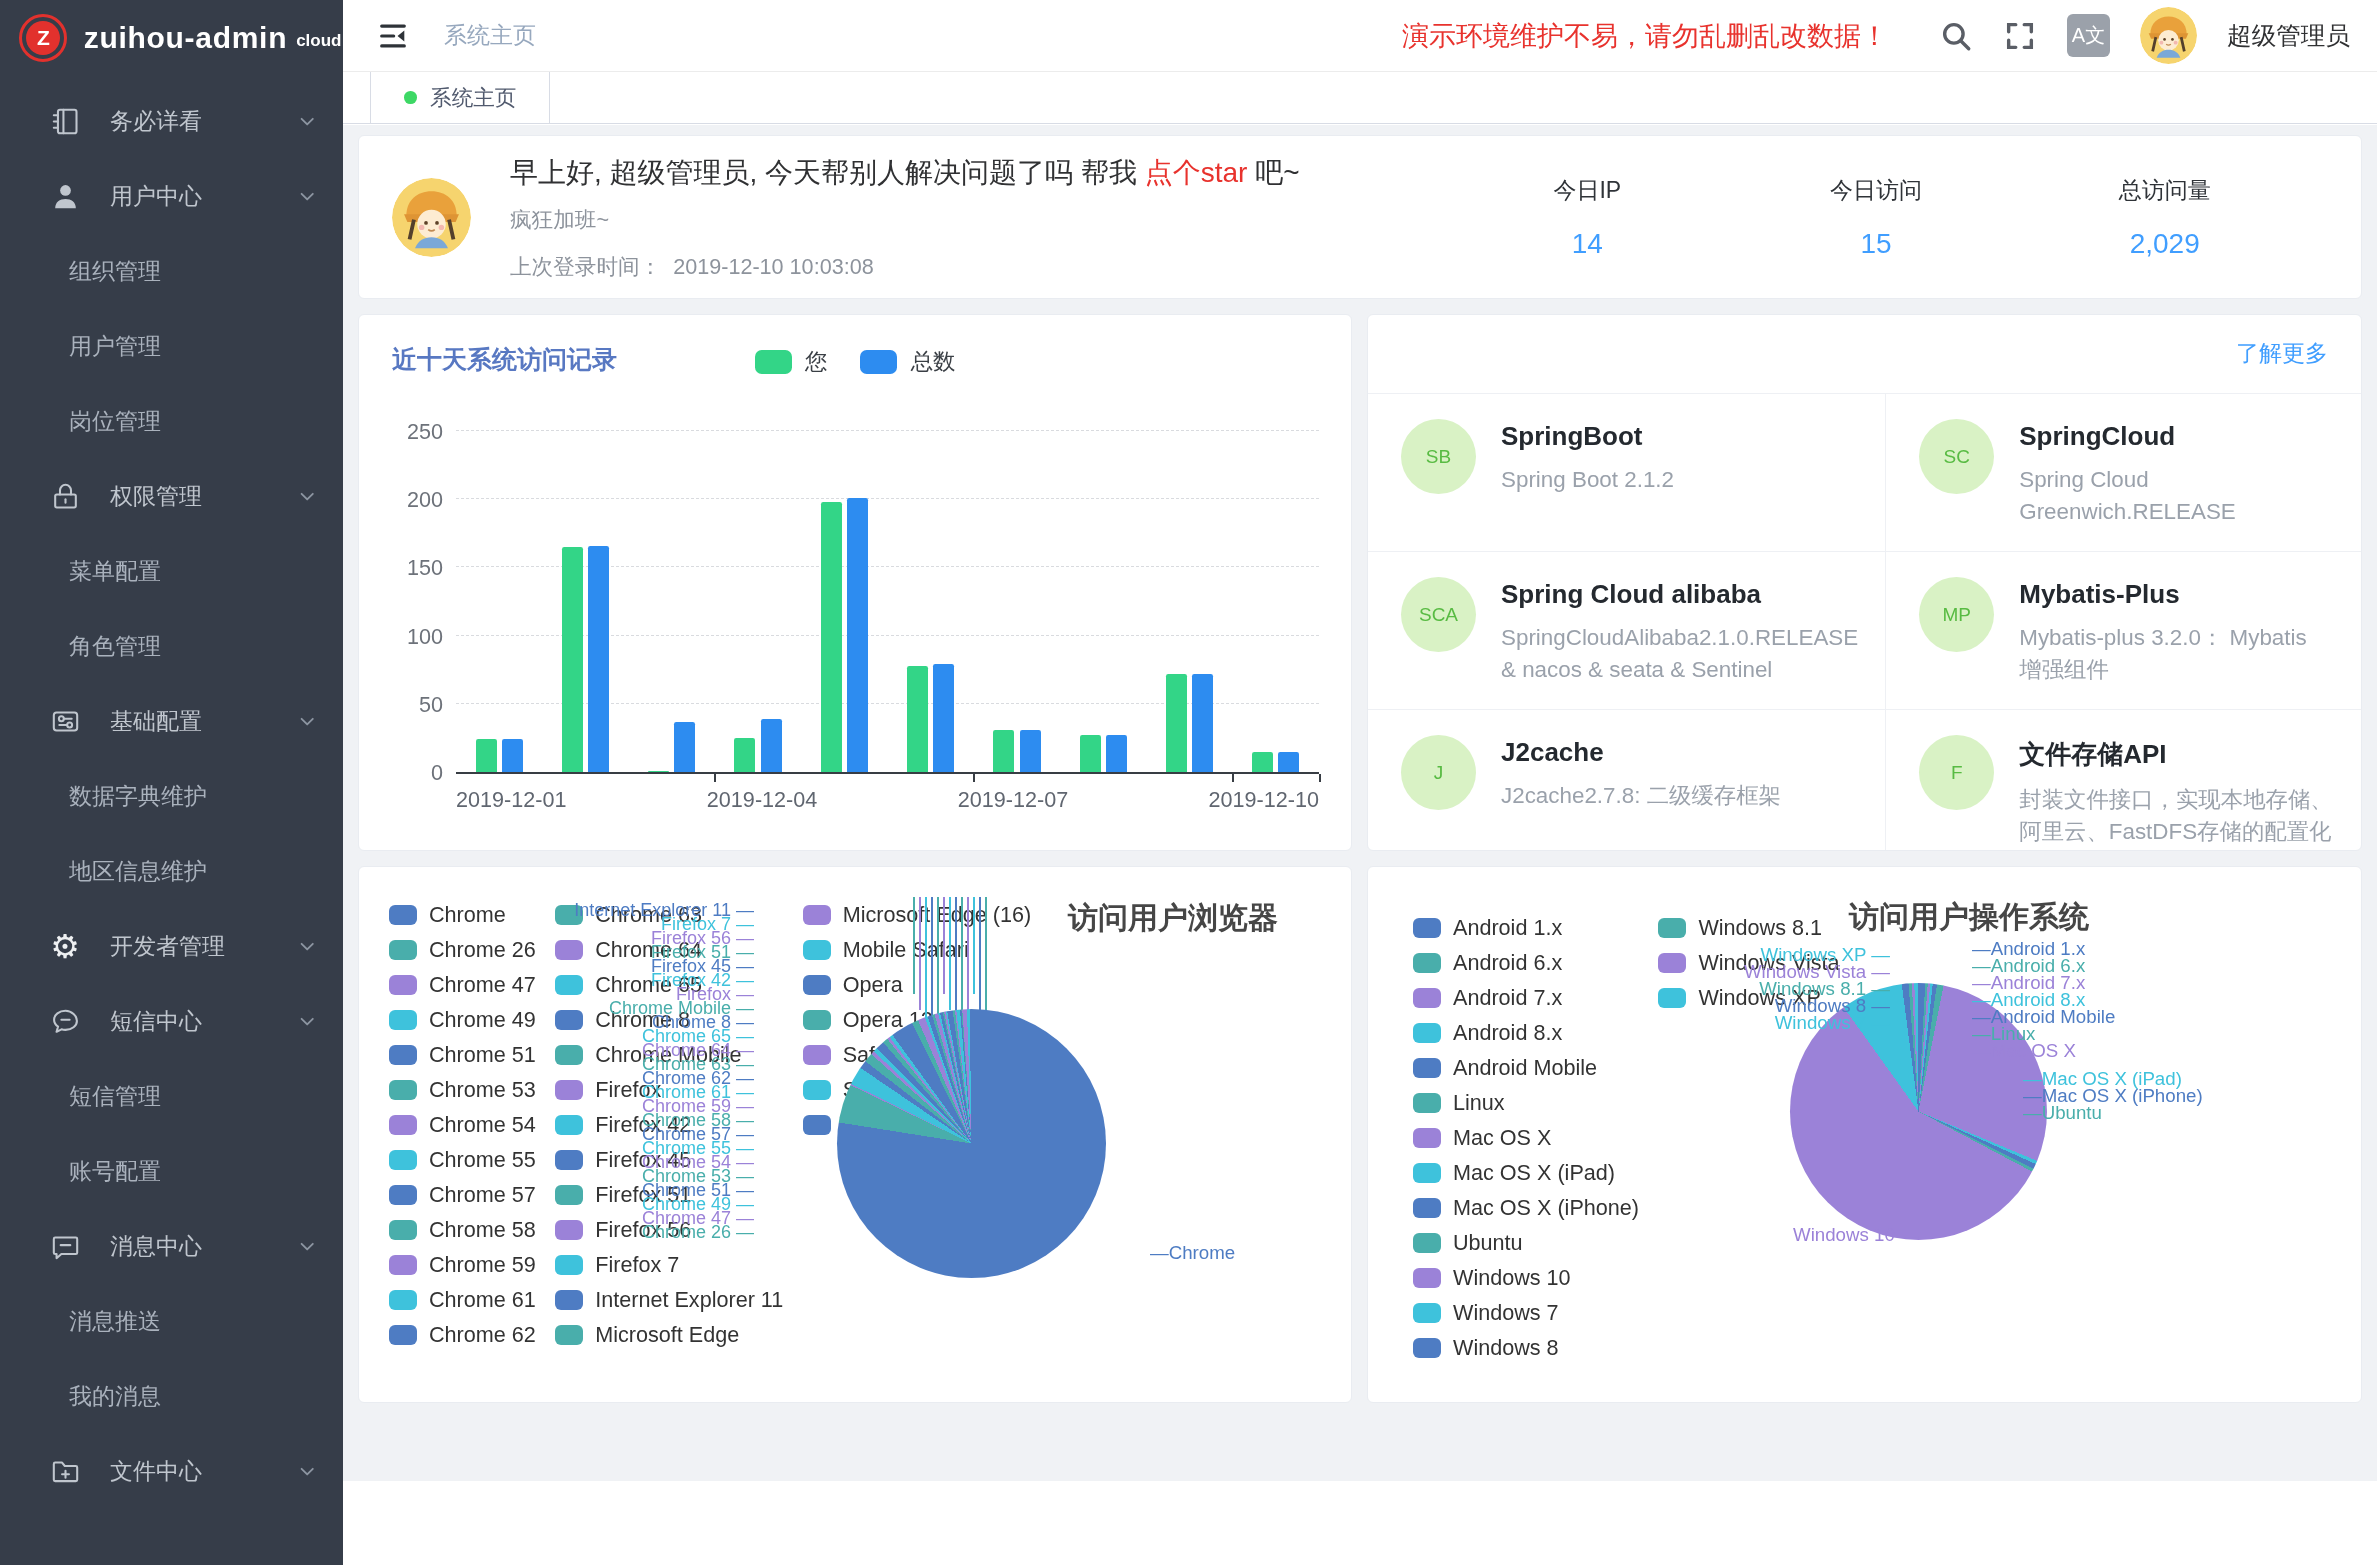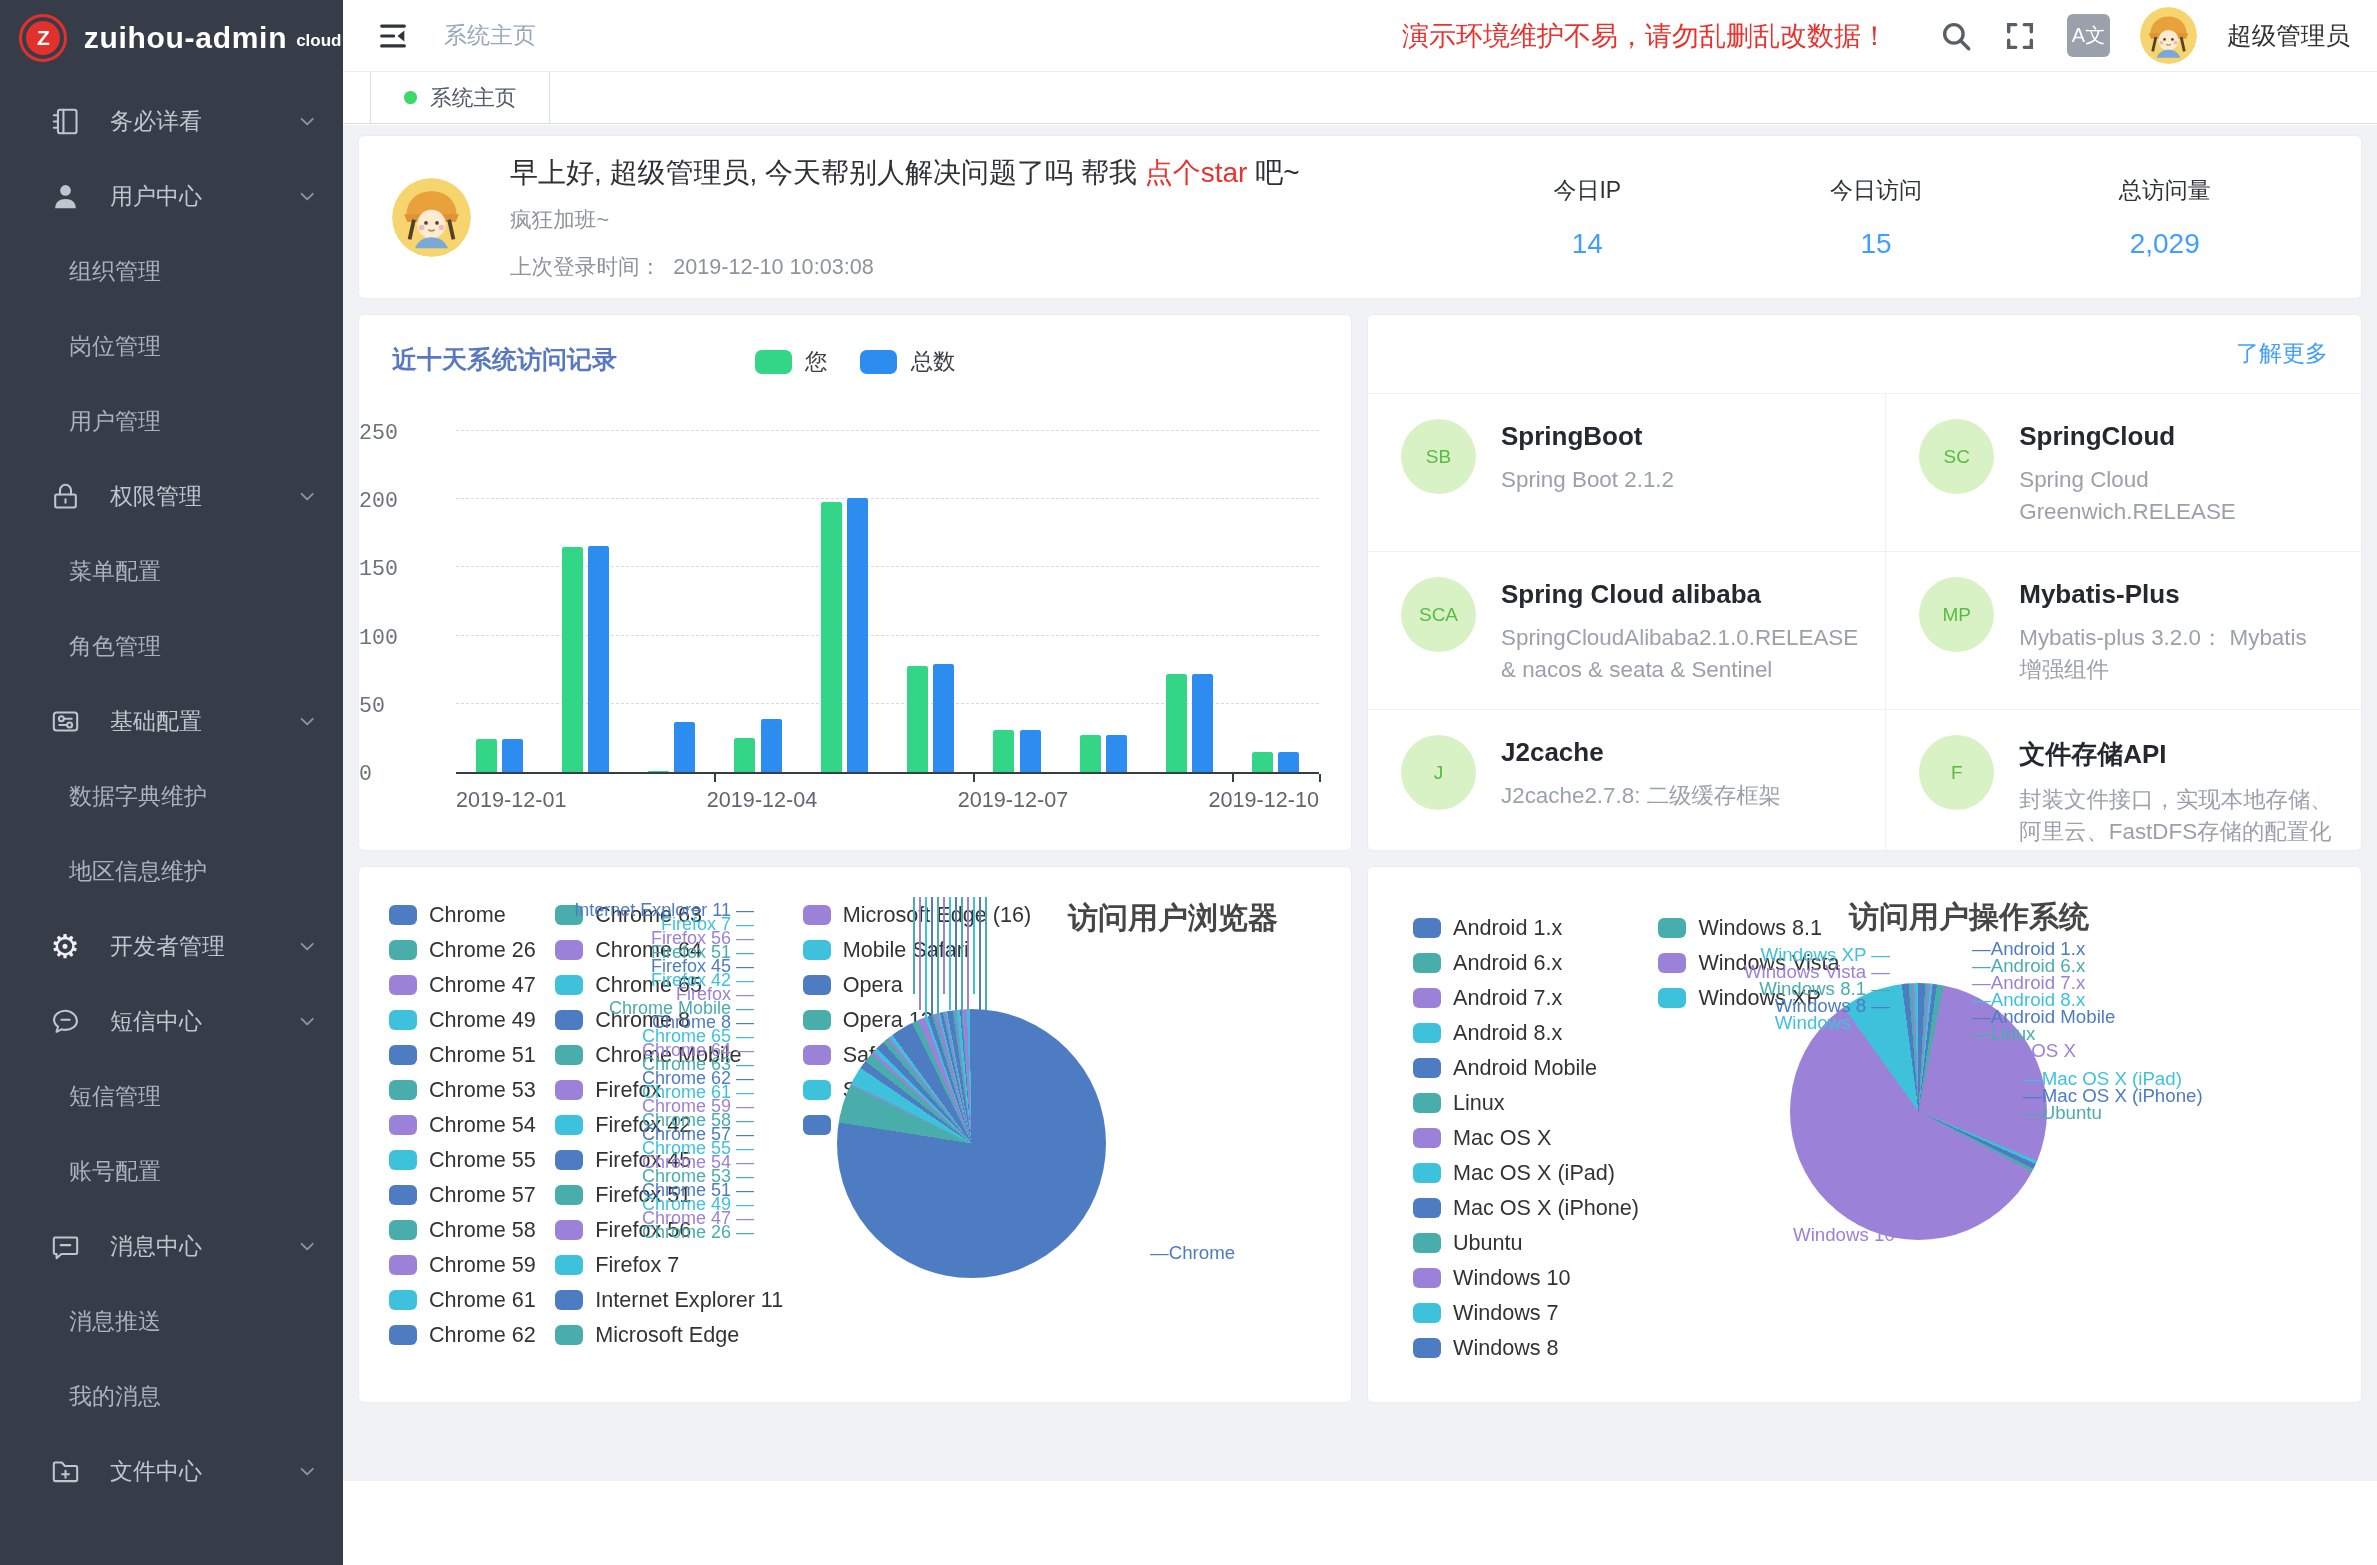--- a/index.html
+++ b/index.html
@@ -69,21 +69,21 @@
   .vlegend { position:absolute; top:31px; left:0; width:100%; display:flex; justify-content:center; gap:33px; }
   .vlegend-item { display:flex; align-items:center; gap:13.4px; font-size:22.4px; color:#3a3f45; cursor:pointer; }
   .vlegend-swatch { width:37px; height:24px; border-radius:6.7px; display:inline-block; }
   .vc-plot { position:absolute; left:97px; top:118px; width:863px; height:341px; border-bottom:2.2px solid #383d44; }
   .gridline { position:absolute; left:0; width:100%; border-top:1.5px dashed #d9dbdf; }
   .bar-groups { position:absolute; left:0; bottom:0; width:100%; height:100%; display:flex; }
   .bar-group { flex:1; display:flex; align-items:flex-end; justify-content:center; gap:5.2px; }
   .bar { width:21px; border-radius:2.2px 2.2px 0 0; }
   .xtick { position:absolute; bottom:-9.7px; width:1.5px; height:8.2px; background:#383d44; }
   .vc-ylabels { position:absolute; left:0; top:118px; width:84px; height:341px; }
-  .ytick { position:absolute; right:0; font-size:21.6px; color:#6d727a; width:100%; text-align:left;font-family:Liberation Mono, monospace; }
+  .ytick { position:absolute; right:0; font-size:21.6px; color:#6d727a; width:100%; text-align:right; }
   .vc-xlabels { position:absolute; left:97px; top:472px; width:863px; display:flex; }
   .xlabel { flex:1; text-align:center; font-size:21.6px; color:#606670; white-space:nowrap; }
 
   
   .more-link { position:absolute; right:33px; top:22.4px; font-size:23px; color:var(--accent,#409eff); cursor:pointer; }
   .tech-grid { position:absolute; left:0; right:0; top:78px; display:grid; grid-template-columns:1fr 1fr; border-top:0.7px solid #eef0f4; }
   .tech-cell { padding:25px 27px 22.4px 33px; border-bottom:0.7px solid #eef0f4; display:flex; cursor:pointer; }
   .tech-cell:nth-child(odd) { border-right:0.7px solid #eef0f4; }
   .tech-cell:nth-child(7), .tech-cell:nth-child(8) { border-bottom:none; }
   .tech-avatar { width:75px; height:75px; border-radius:50%; background:#d9f2c5; color:#58bb43; font-size:19px; display:flex; align-items:center; justify-content:center; flex:none; }
@@ -157,24 +157,24 @@
           <span class="mi-chevron">
             <svg viewBox="0 0 24 24">
               <polyline points="6,9.5 12,15.5 18,9.5"></polyline>
             </svg>
           </span>
         </div>
         <div class="menu-sub">
           <span>组织管理</span>
         </div>
         <div class="menu-sub">
+          <span>用户管理</span>
+        </div>
+        <div class="menu-sub">
           <span>岗位管理</span>
-        </div>
-        <div class="menu-sub">
-          <span>用户管理</span>
         </div>
         <div class="menu-item">
           <span class="mi-icon">
             <svg viewBox="0 0 24 24">
               <rect x="4.5" y="10.5" width="15" height="9.5" rx="1.2"></rect>
               <path d="M8 10.5V7.5a4 4 0 0 1 8 0v3"></path>
               <line x1="12" y1="14" x2="12" y2="16.5"></line>
             </svg>
           </span>
           <span class="mi-label">权限管理</span>

